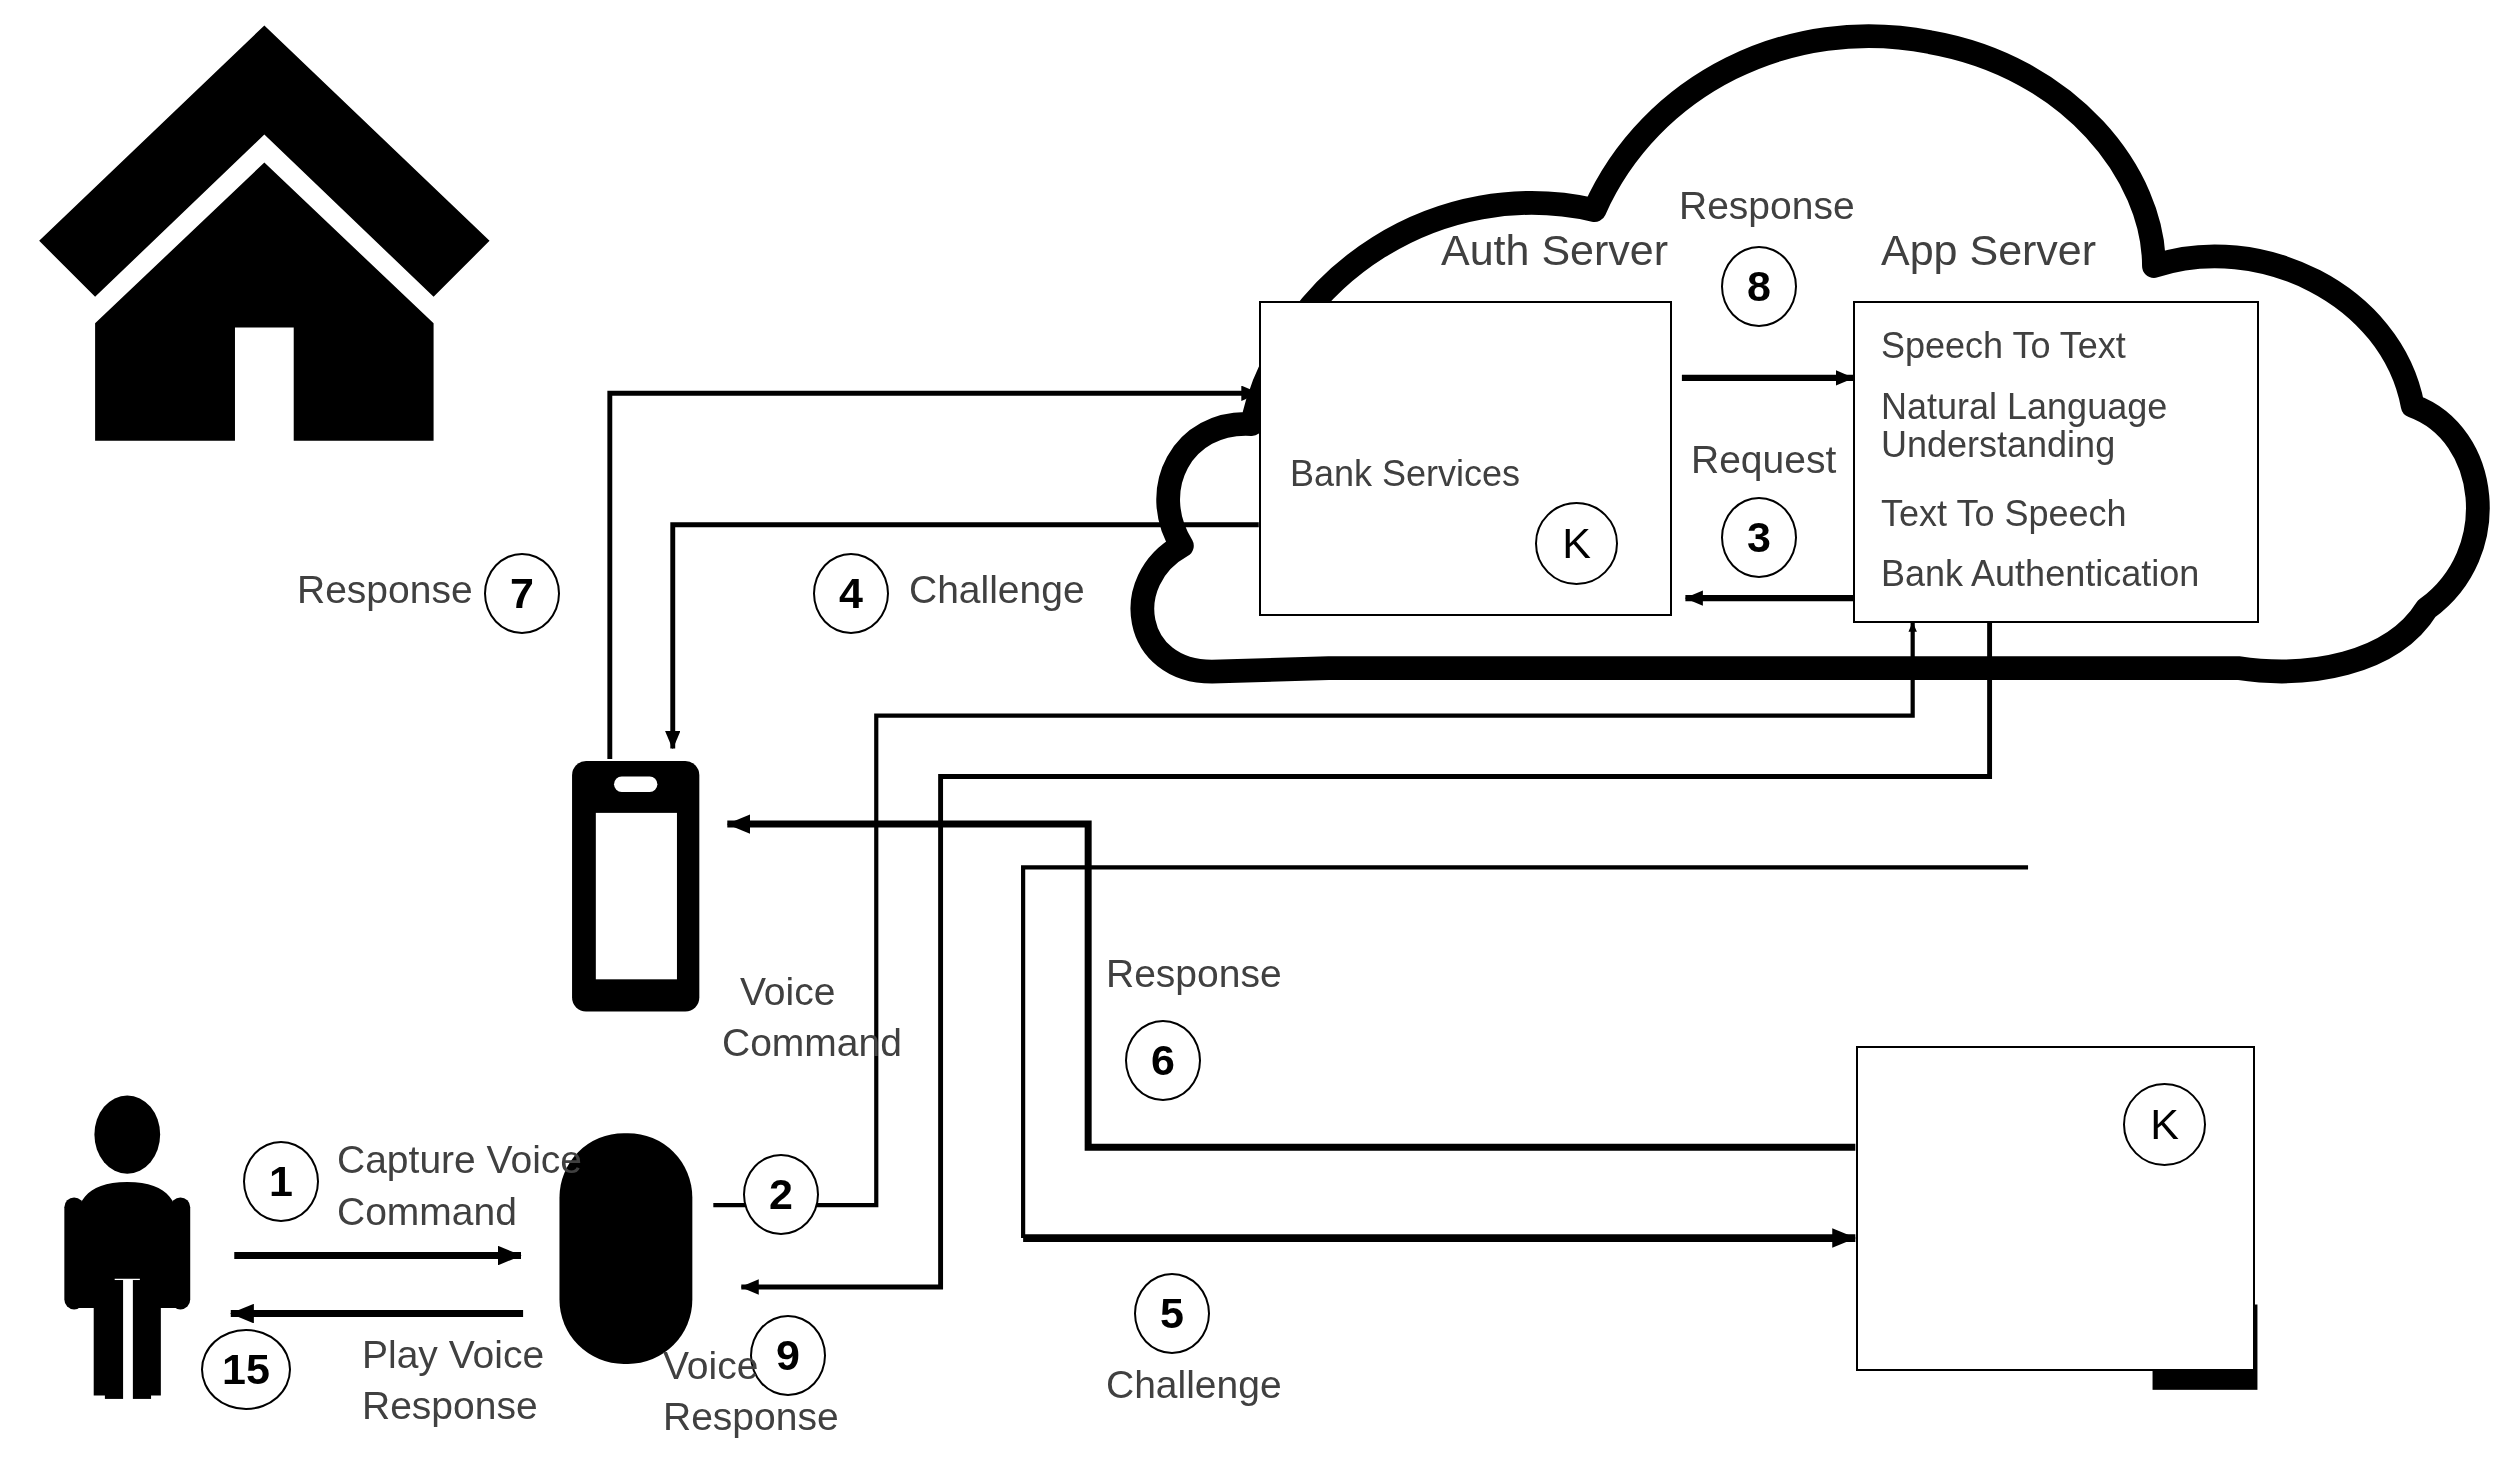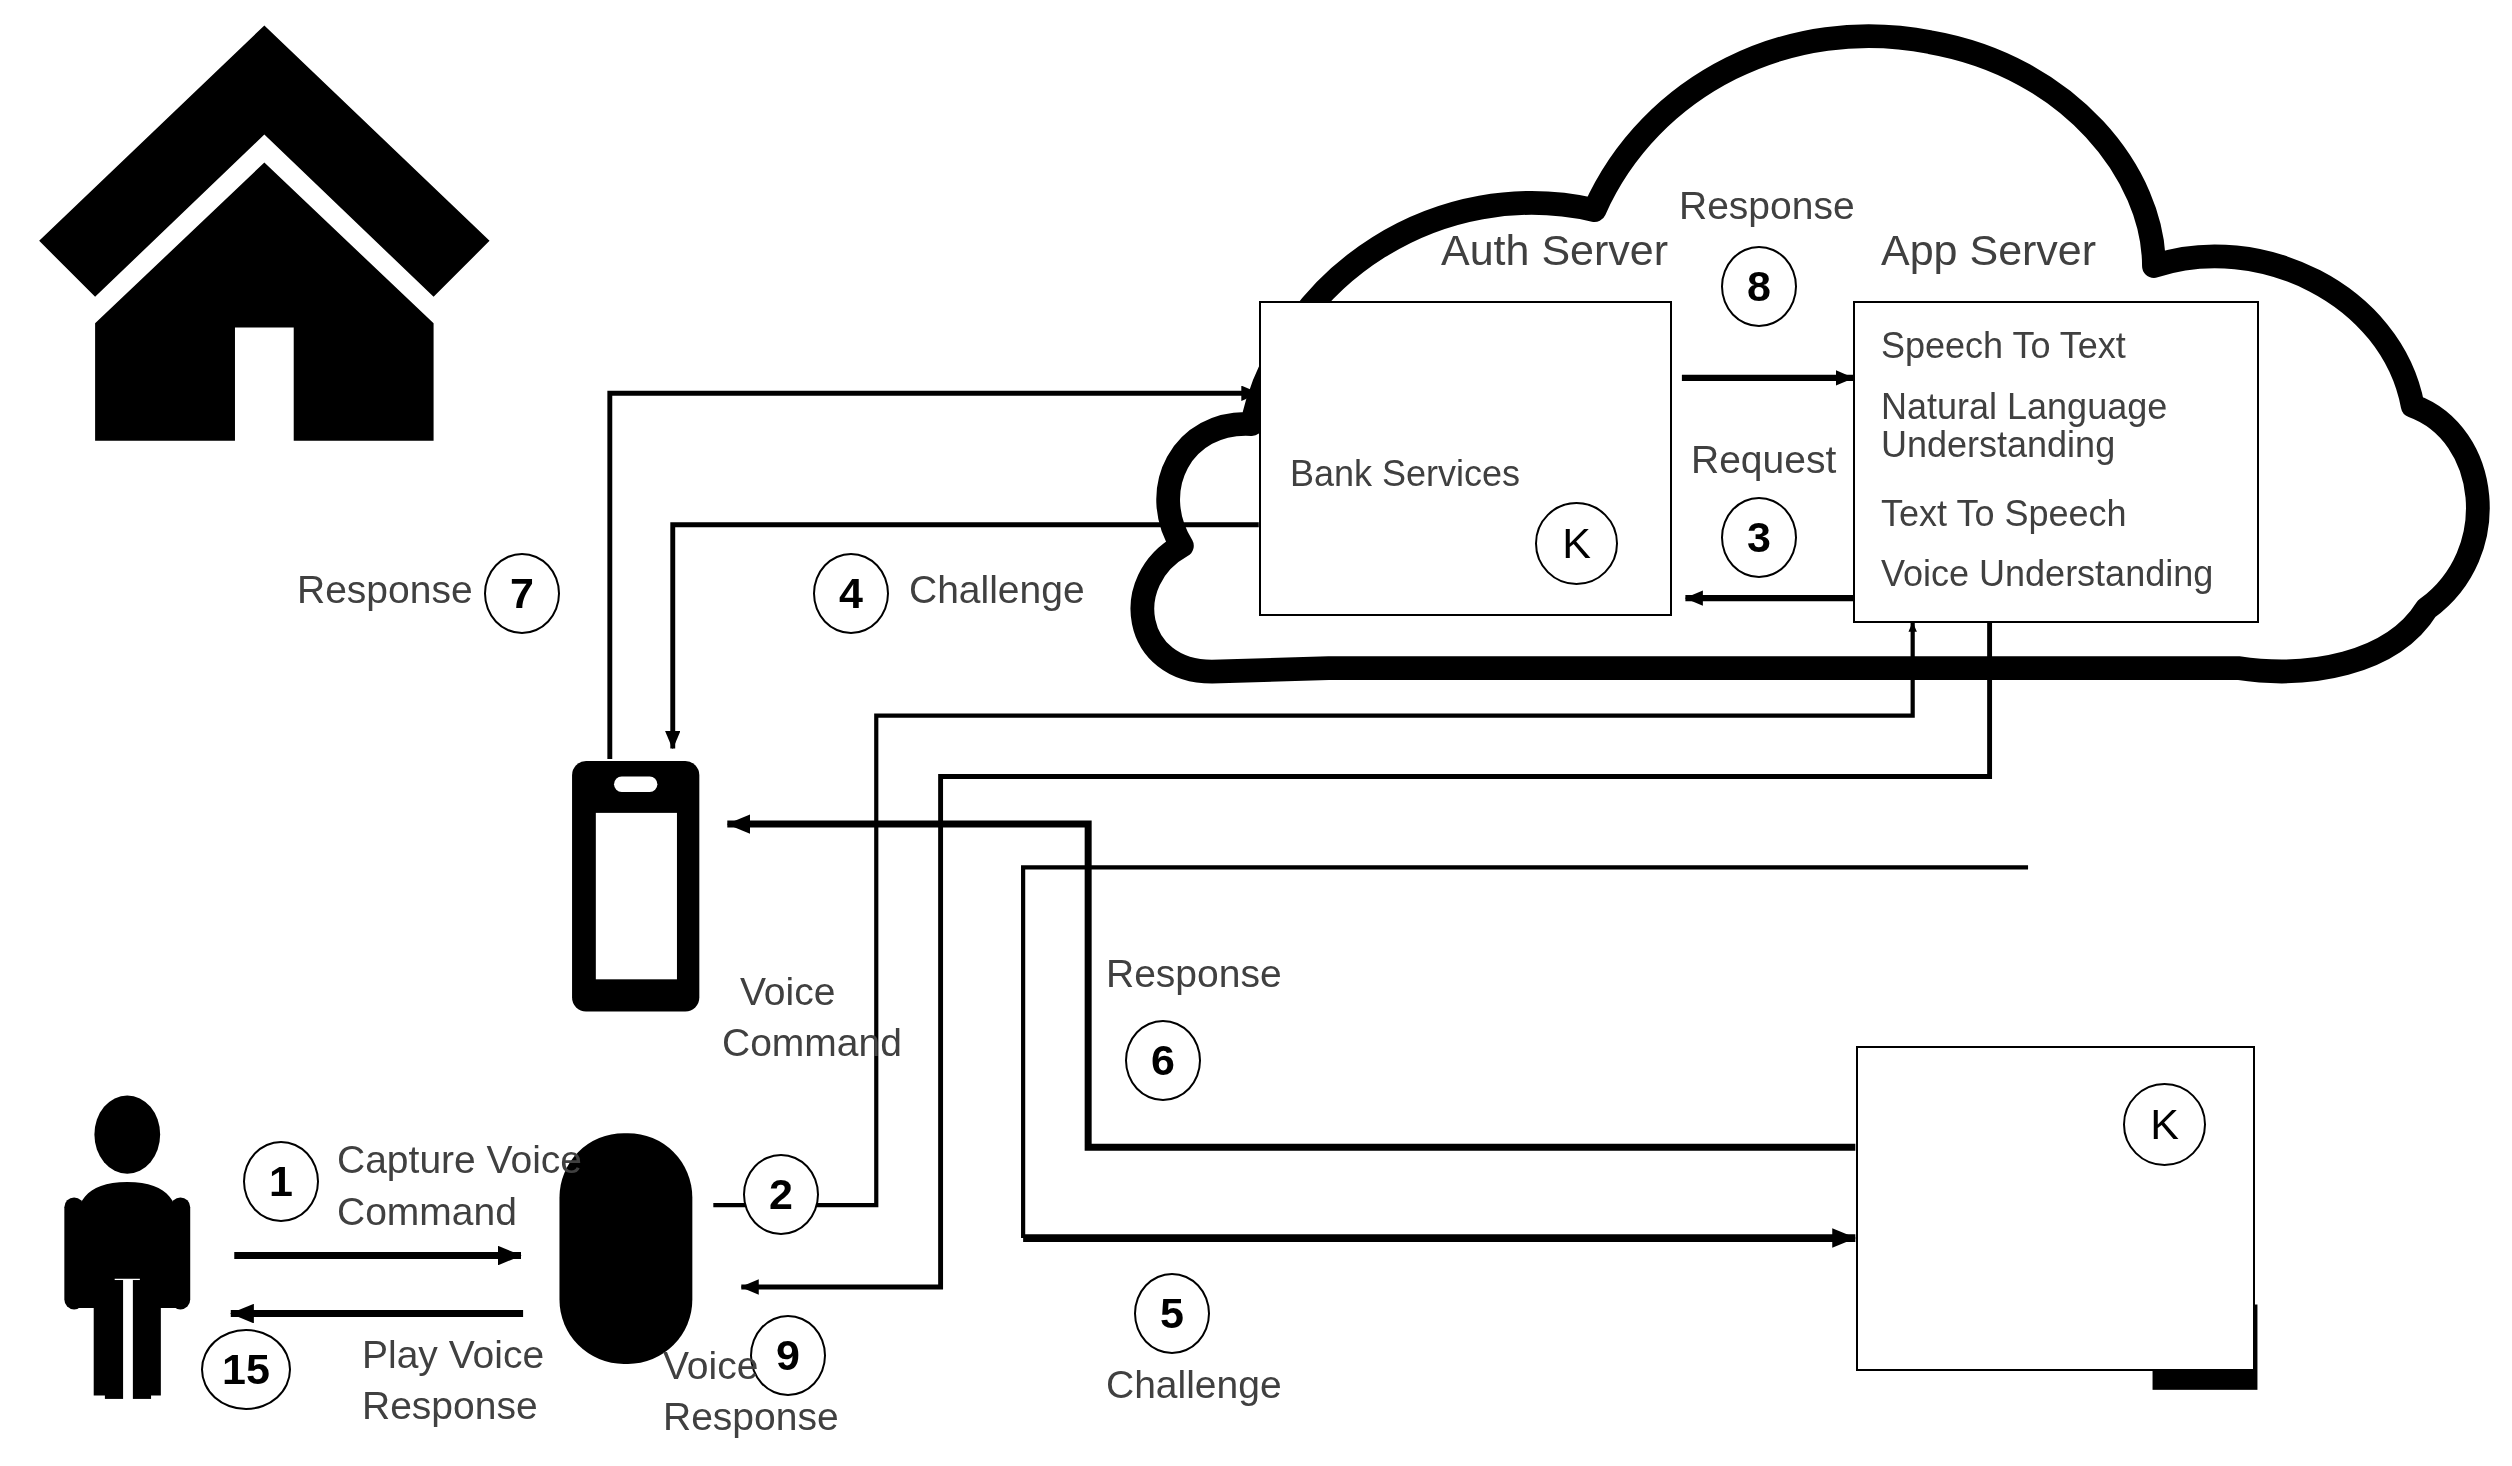--- a/index.html
+++ b/index.html
@@ -208,21 +208,21 @@
 
   <div class="lbl lbl-62" style="left:1881px; top:225px;">App Server</div>
 
   <div class="lbl lbl-60" style="left:1290px; top:453px;">Bank Services</div>
 
 
   <div class="lbl lbl-60" style="left:1881px; top:325px;">Speech To Text</div>
   <div class="lbl lbl-60" style="left:1881px; top:386px;">Natural Language</div>
   <div class="lbl lbl-60" style="left:1881px; top:424px;">Understanding</div>
   <div class="lbl lbl-60" style="left:1881px; top:493px;">Text To Speech</div>
-  <div class="lbl lbl-60" style="left:1881px; top:553px;">Voice Understanding</div>
+  <div class="lbl lbl-60" style="left:1881px; top:553px;">Bank Authentication</div>
 
   <div class="keycircle" style="left:1535px; top:502px; width:83px; height:83px;">K</div>
 
   <div class="keycircle" style="left:2123px; top:1083px; width:83px; height:83px;">K</div>
 
   <div class="stepnum" style="left:243px; top:1141px; width:76px; height:81px; font-size:43px;">1</div>
   <div class="lbl lbl-56" style="left:337px; top:1137px;">Capture Voice</div>
   <div class="lbl lbl-56" style="left:337px; top:1189px;">Command</div>
 
   <div class="stepnum" style="left:743px; top:1154px; width:76px; height:81px; font-size:43px;">2</div>

